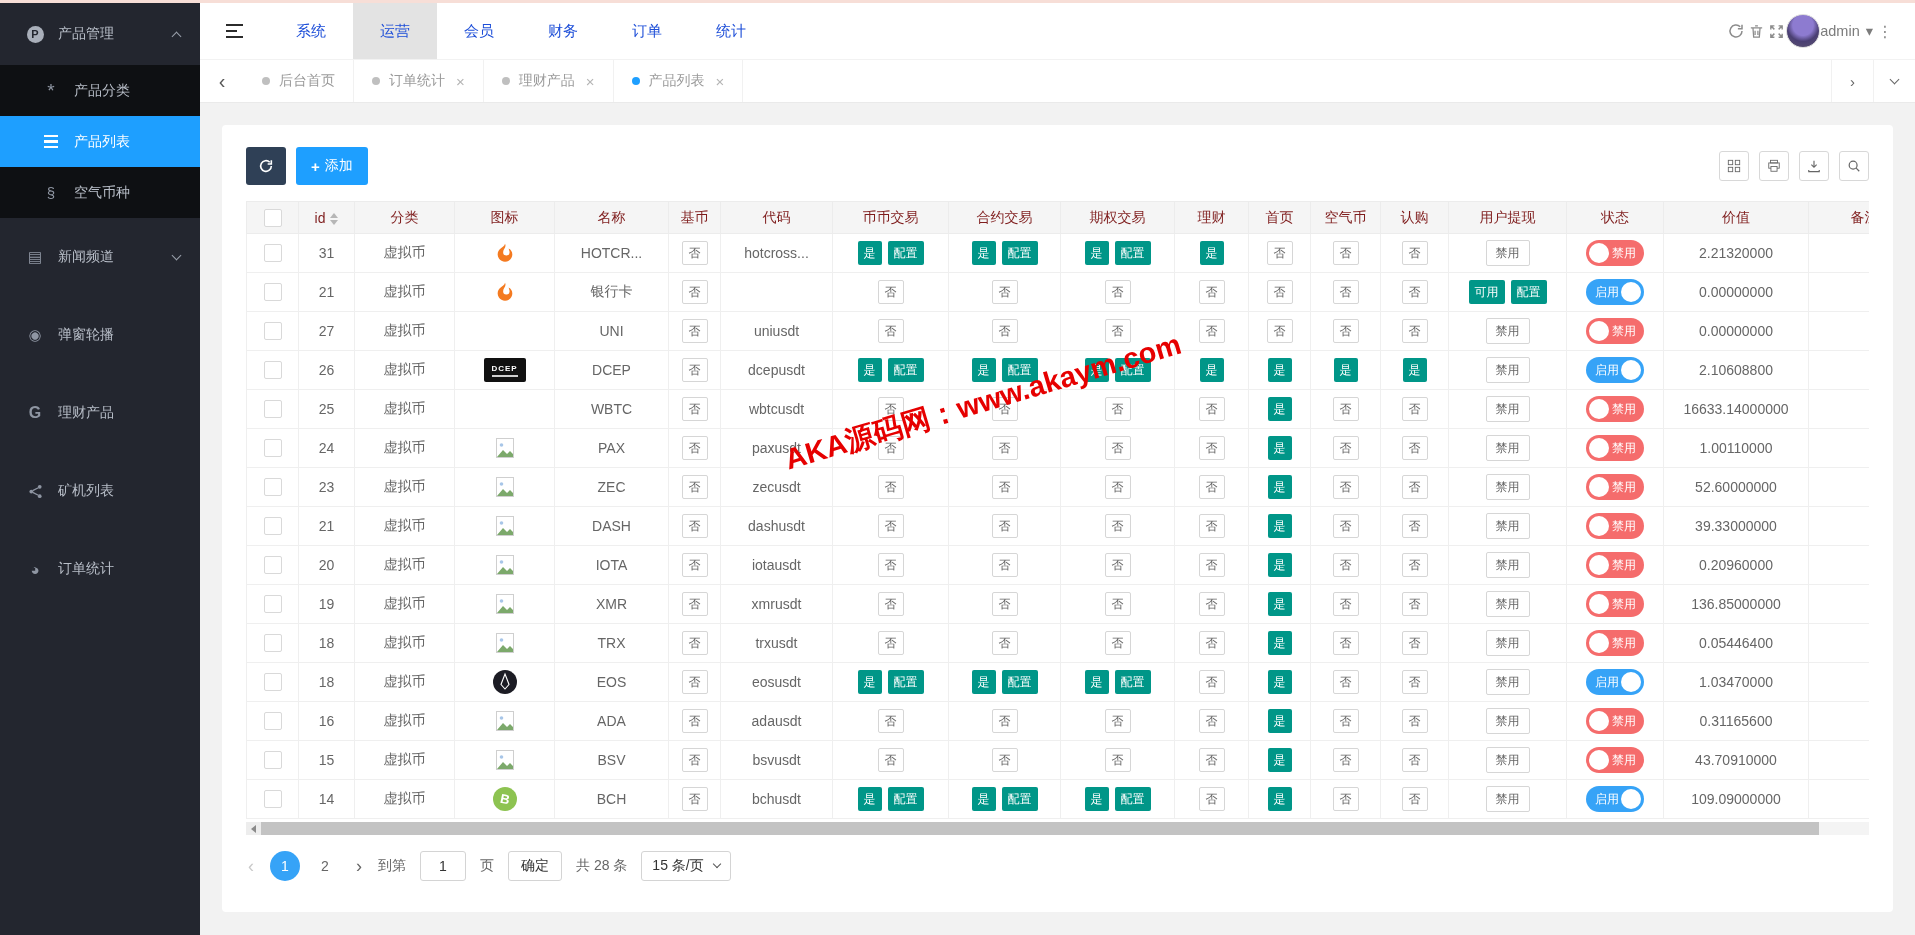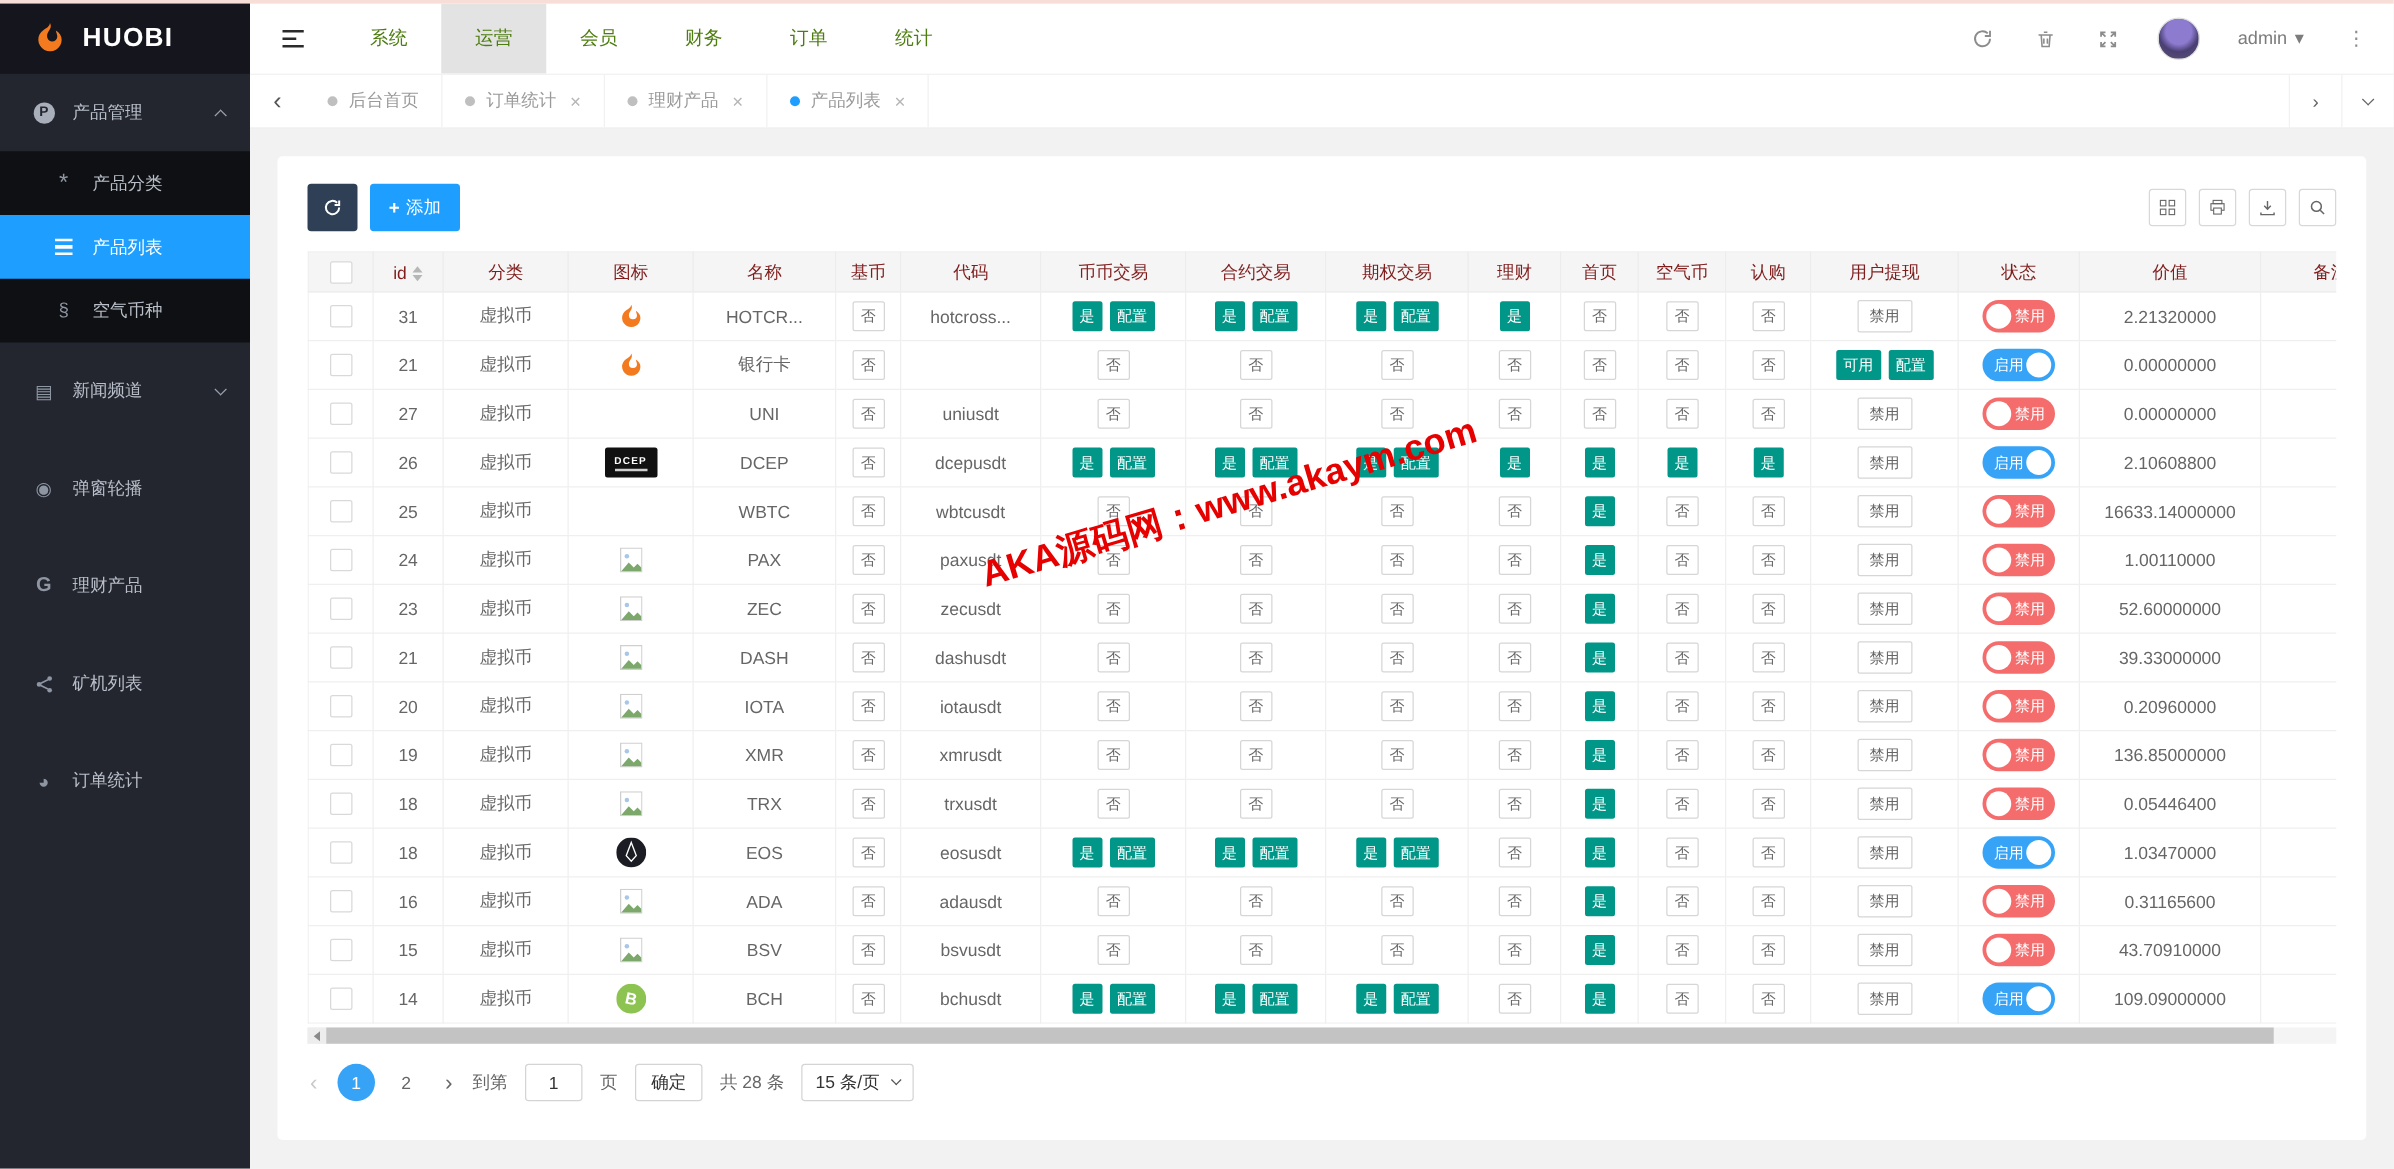--- a/index.html
+++ b/index.html
@@ -28,23 +28,23 @@
   .chev.up { transform:rotate(-135deg); margin-top:4px; }
   .chev.down { transform:rotate(45deg); margin-bottom:4px; }
 
   
   .main { flex:1; display:flex; flex-direction:column; min-width:0; }
 
   .navbar { height:56px; background:#fff; display:flex; align-items:center; }
   .burger { padding:0 26px; display:flex; flex-direction:column; gap:3.5px; cursor:pointer; }
   .burger i { display:block; width:17px; height:2.5px; background:#2b2b2b; }
   .burger i.short { width:11px; }
-  .nav-item { padding:0 27px; height:56px; line-height:56px; color:#4d7c0f; font-size:15px; cursor:pointer; }
+  .nav-item { padding:0 27px; height:56px; line-height:56px; color:#1d4ed8; font-size:15px; cursor:pointer; }
   .nav-item.active { background:#E3E3E3; }
-  .nav-right { margin-left:auto; display:flex; align-items:center; gap:30px; padding-right:18px; }
+  .nav-right { margin-left:auto; display:flex; align-items:center; padding-right:18px; }
   .nav-ic { width:20px; height:20px; display:inline-flex; align-items:center; justify-content:center; cursor:pointer; }
   .avatar { width:34px; height:34px; border-radius:50%; background:radial-gradient(circle at 50% 32%, #8d7bd0 0 38%, #4a3f73 60%, #5d5470 100%); border:1px solid #ddd; cursor:pointer; }
   .admin-box { display:flex; align-items:center; gap:6px; color:#7c7c7c; font-size:14.5px; cursor:pointer; }
   .vdots { color:#8c8c8c; font-size:16px; letter-spacing:0; cursor:pointer; padding:0 4px; }
 
   .tabbar { height:44px; background:#fff; border-top:1px solid #f2f2f2; border-bottom:1px solid #eaeaea; display:flex; align-items:center; }
   .tab-arrow { width:44px; height:100%; display:flex; align-items:center; justify-content:center; color:#555; font-size:20px; cursor:pointer; flex:none; }
   .tabs { display:flex; height:100%; flex:1; overflow:hidden; }
   .tab { display:flex; align-items:center; gap:9px; padding:0 18px; border-right:1px solid #f1f1f1; color:#9a9a9a; font-size:14px; cursor:pointer; white-space:nowrap; }
   .tab .dot { width:8px; height:8px; border-radius:50%; background:#BFBFBF; }
@@ -103,28 +103,20 @@
 
   .watermark { position:absolute; left:786px; top:438px; transform:rotate(-16.5deg); transform-origin:0 50%; font-size:29px; font-weight:bold; color:#E60000; white-space:nowrap; z-index:9; pointer-events:none; }
 </style>
 </head>
 <body>
 
 <div class="topstrip"></div>
 <div class="app">
 
   <div class="sidebar">
-    <div class="logo">
-      <span>
-        <svg width="28" height="28" viewBox="0 0 24 24">
-            <path d="M12 2c2 4-2 5.5-2 9a3.5 3.5 0 0 0 7 .4c0-1.6-.8-2.6-1-4.2 2.5 1.4 4 3.8 4 6.3A8 8 0 1 1 7.6 6.8C9.5 5.4 11.6 4.6 12 2z" fill="#F47A20"></path>
-          </svg>
-      </span>
-      <span class="logo-text">HUOBI</span>
-    </div>
     <div id="side-menu">
         <div class="side-group-hd">
           <span class="side-ic">
             <span class="ic-p">P</span>
           </span>
           <span class="side-label">产品管理</span>
           <i class="chev up"></i>
         </div>
         <div class="side-sub">
           <div class="side-sub-item">

